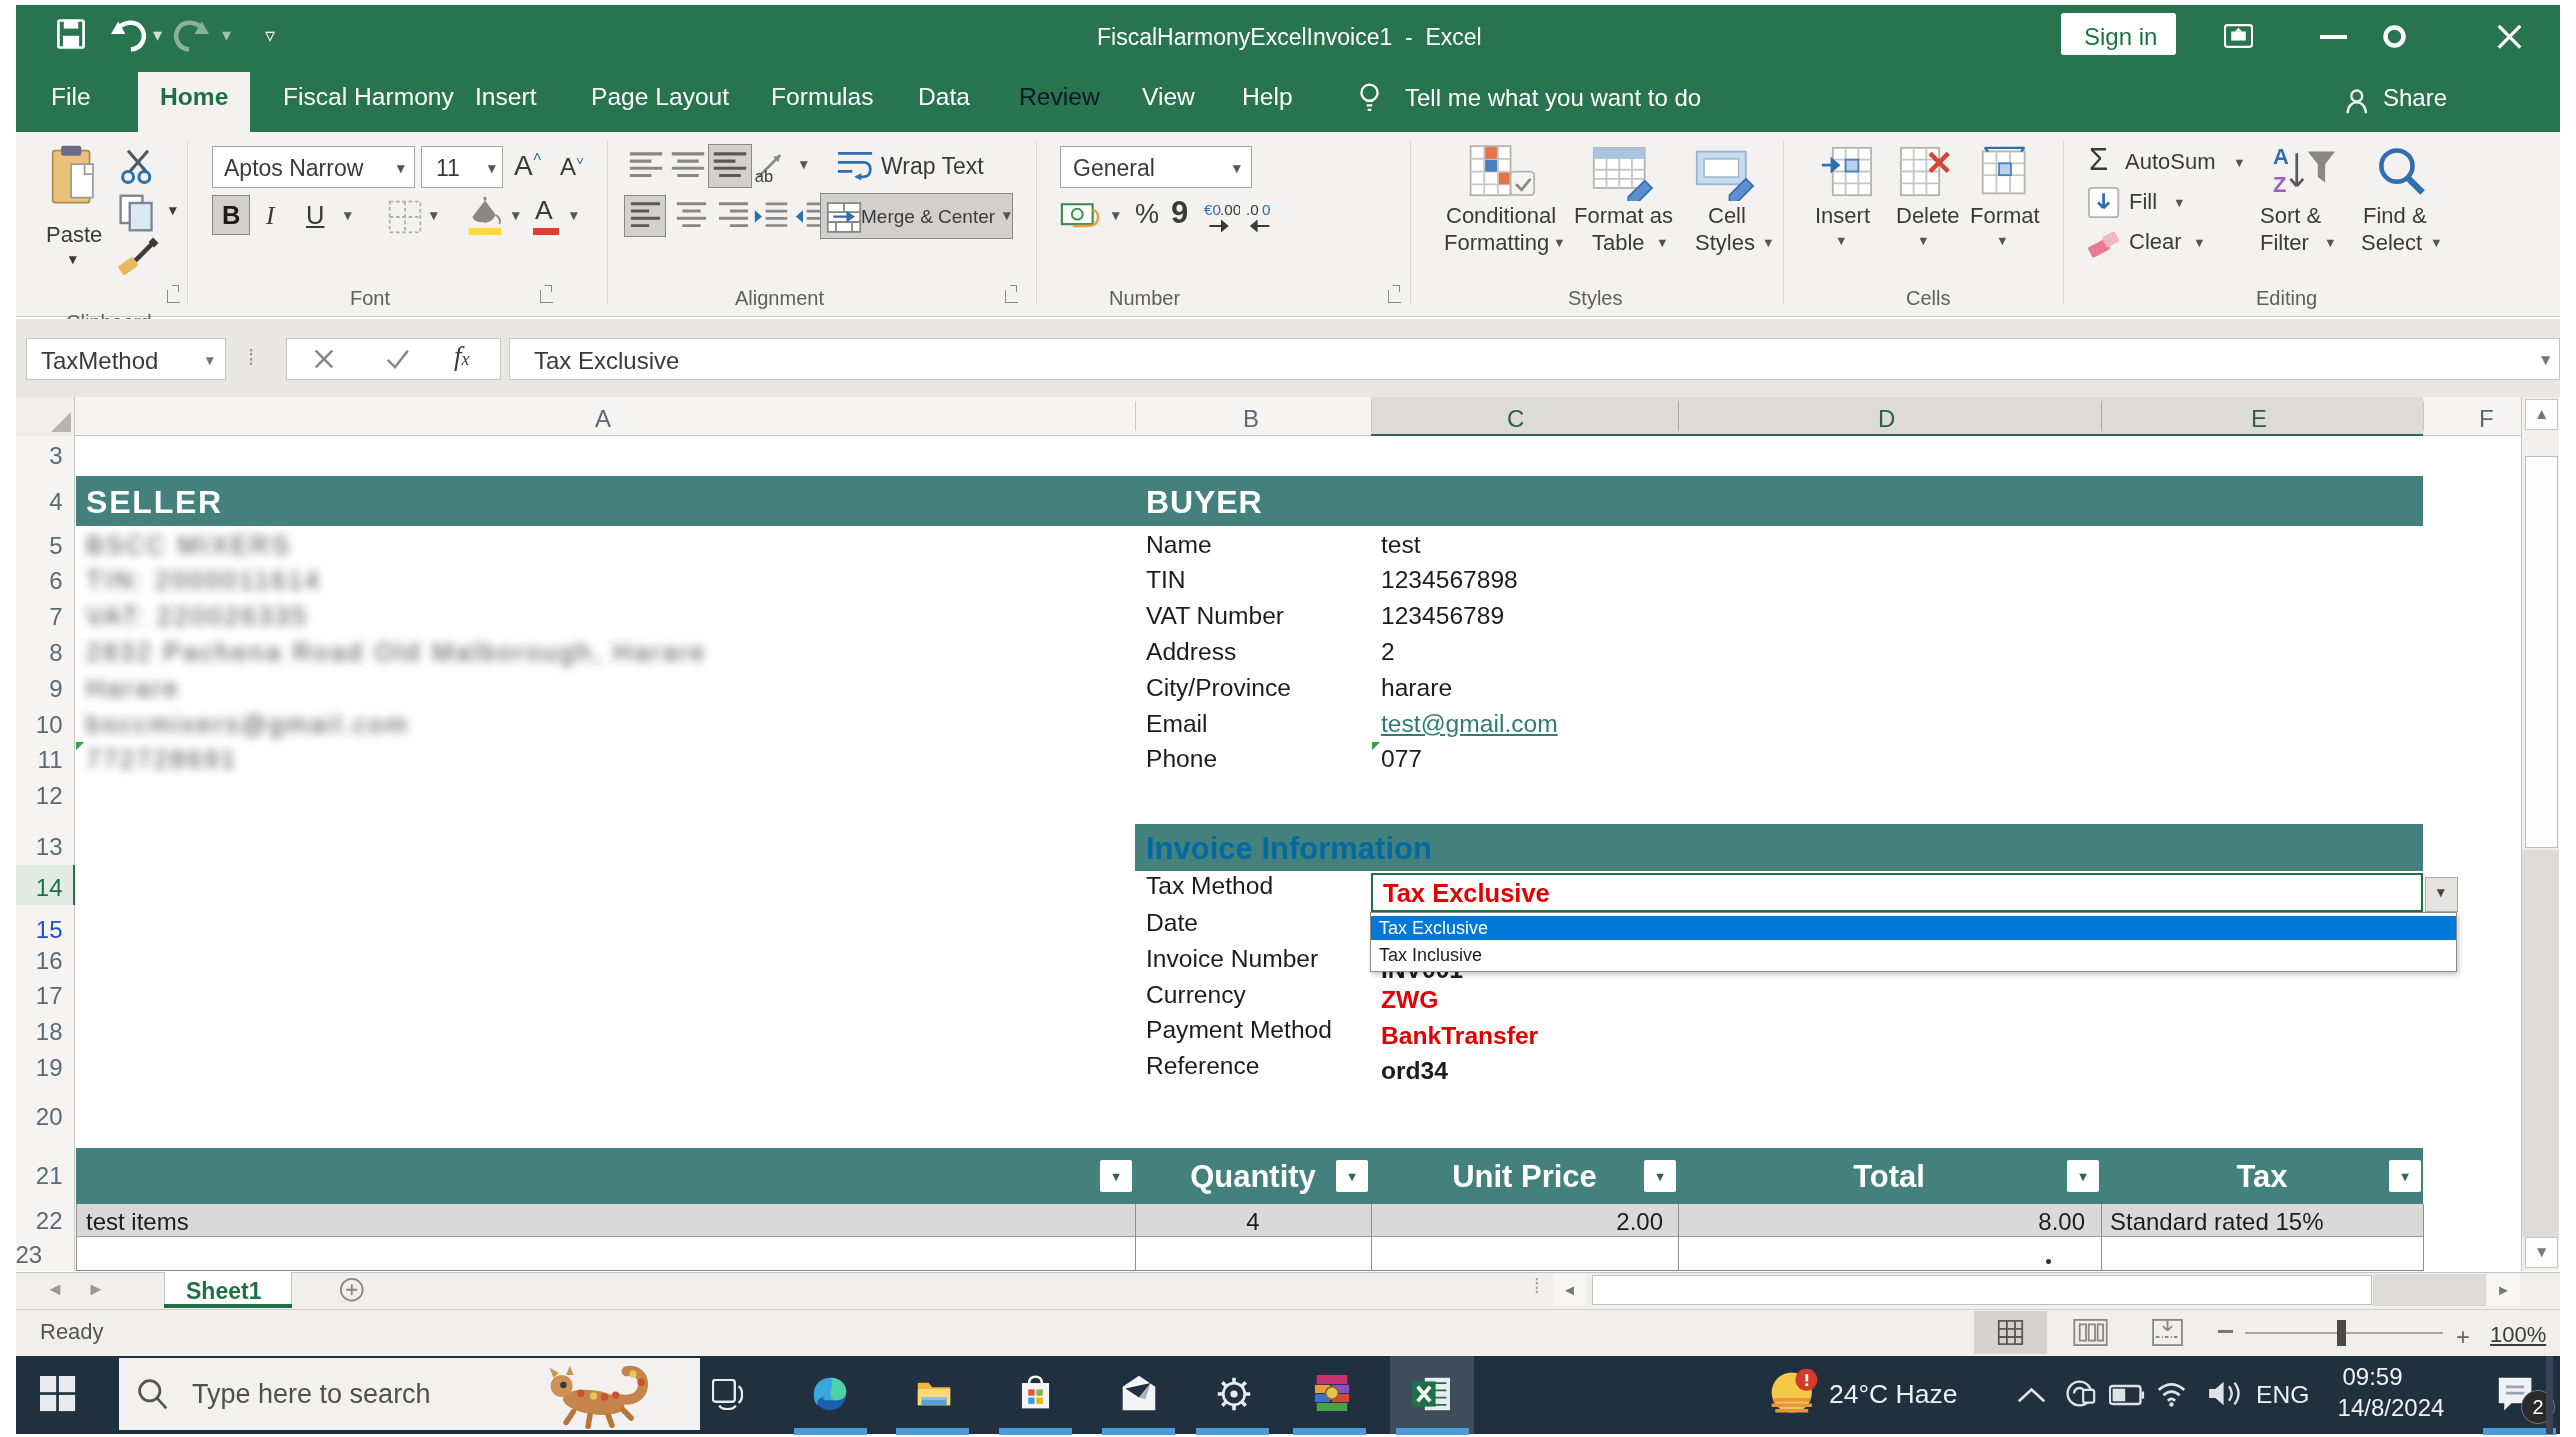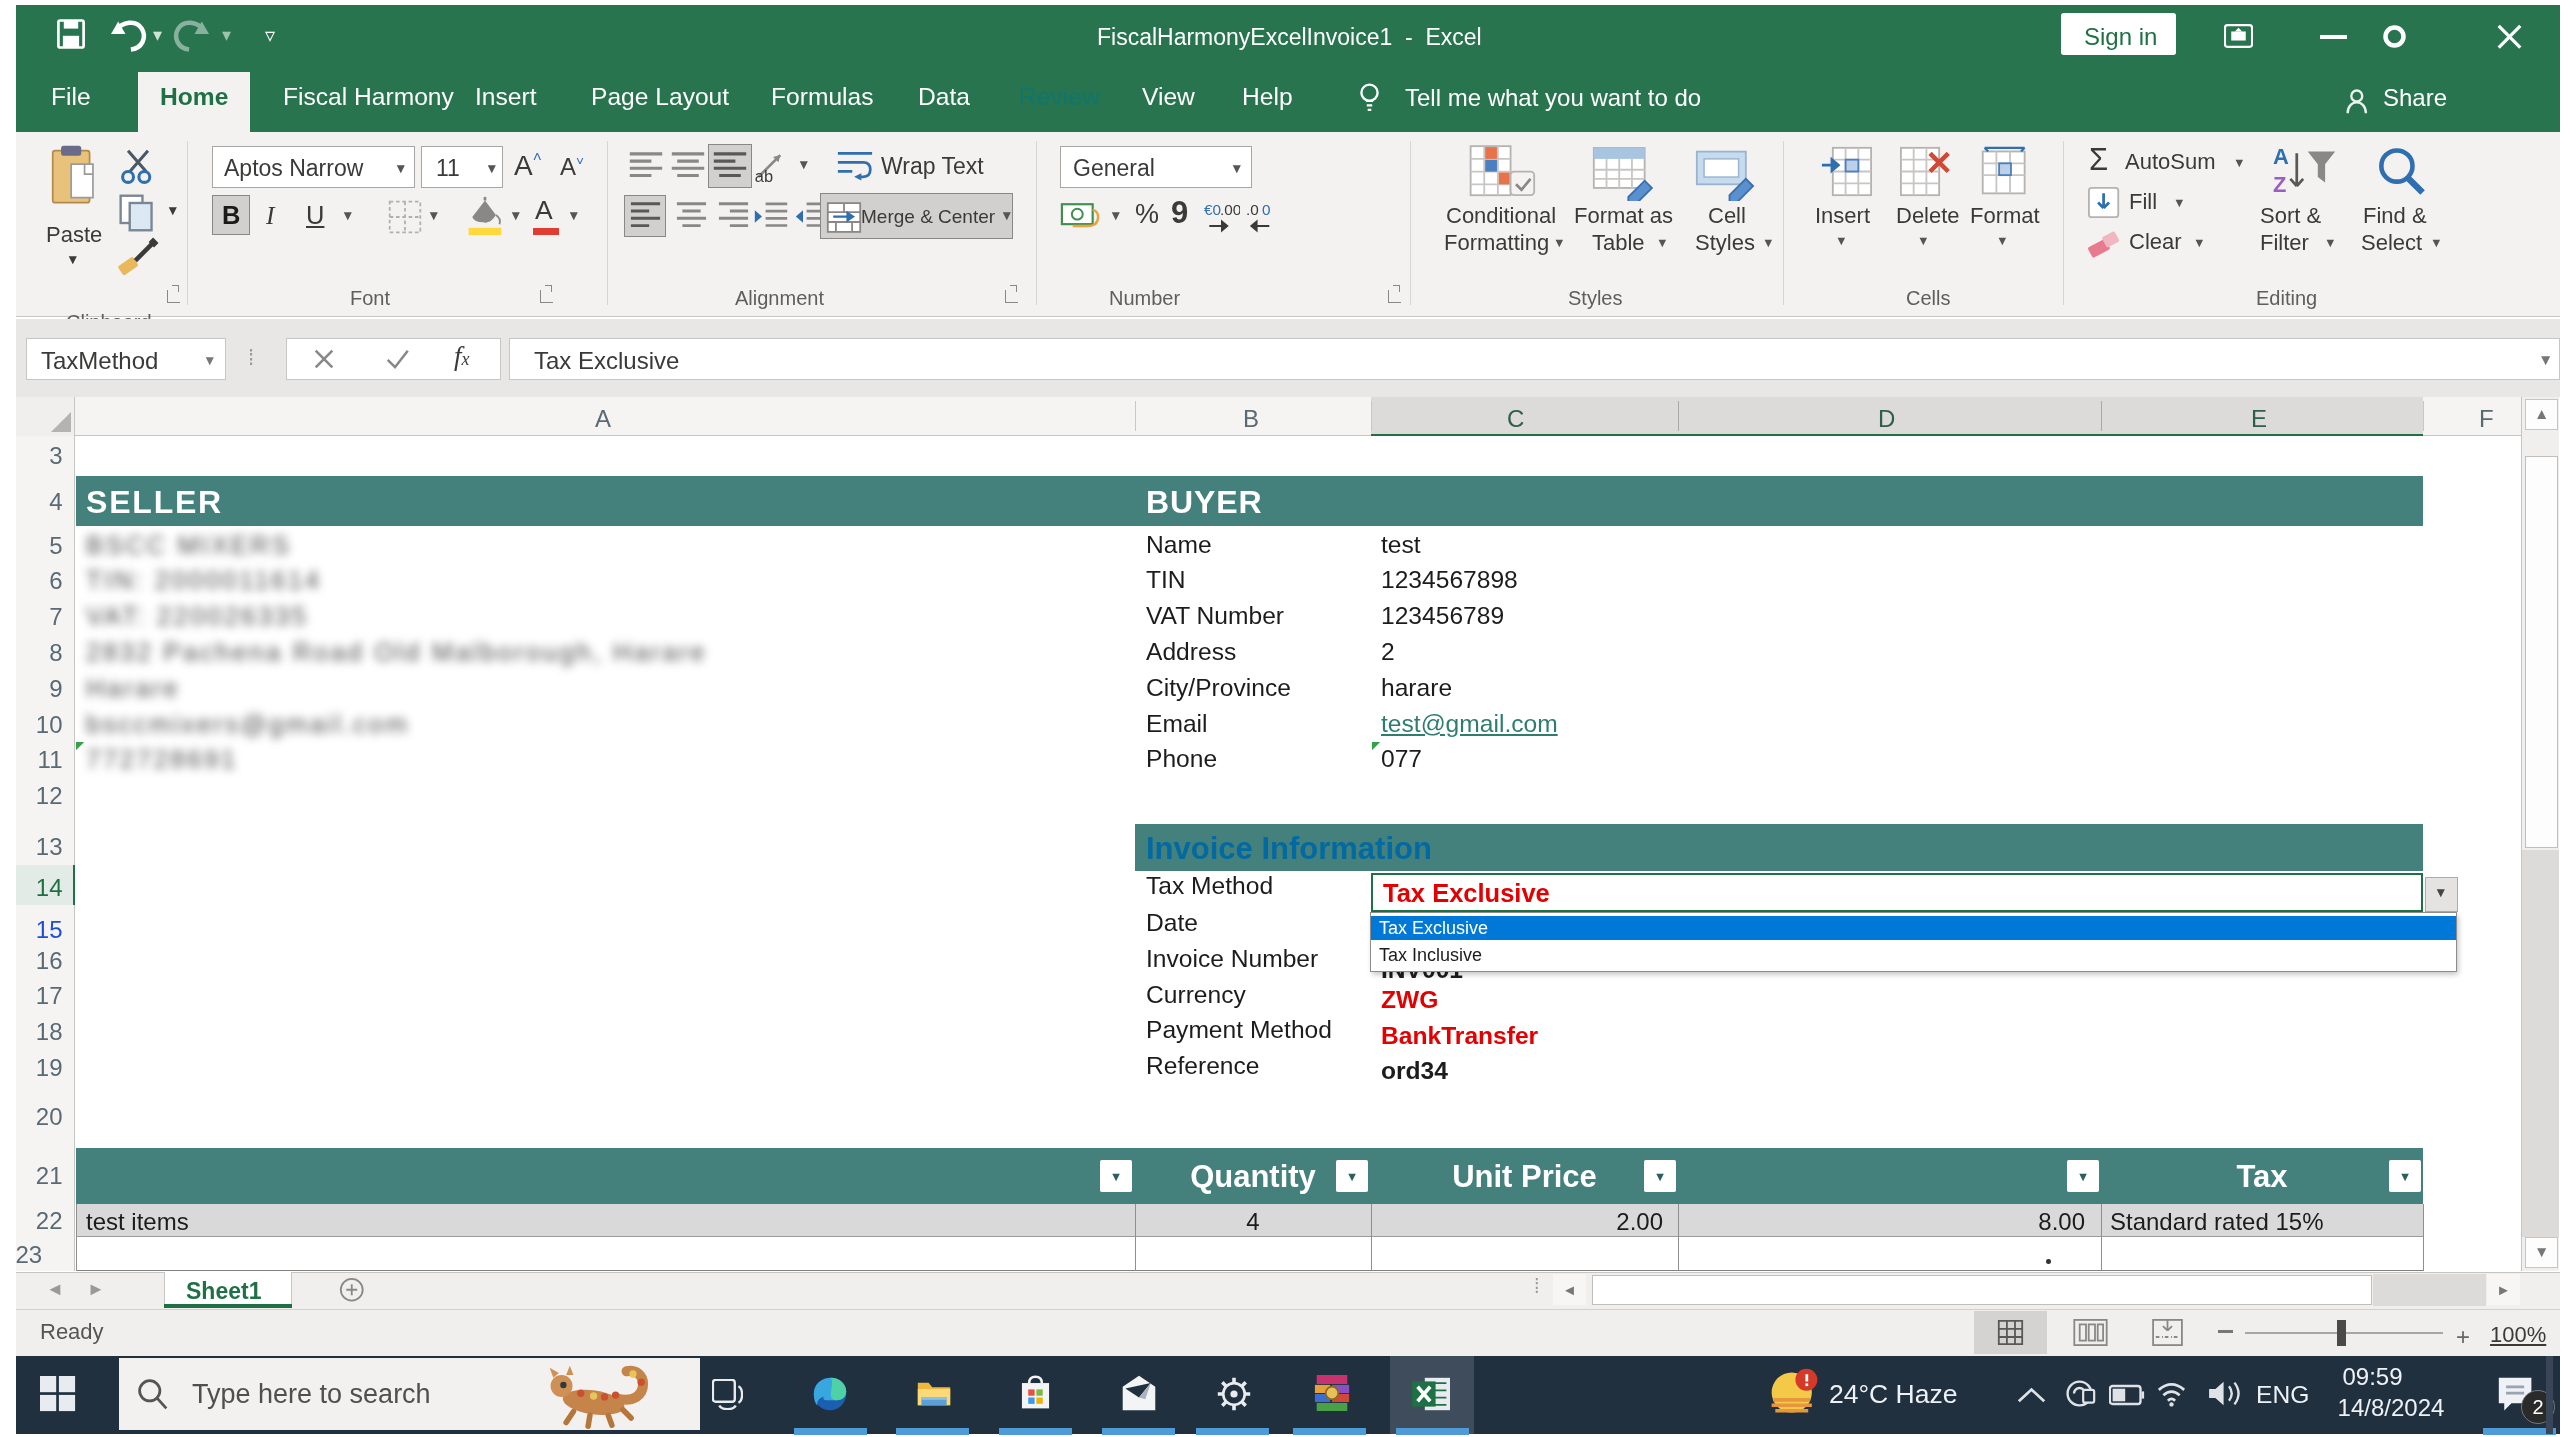--- a/index.html
+++ b/index.html
@@ -53,21 +53,21 @@
 
 <div class="abs green" style="left:15.5px; top:68px; width:2544px; height:64px;"></div>
 <div class="abs" style="left:138px; top:72px; width:112px; height:60px; background:#f3f2f1;"></div>
 <div class="tx" style="left:51px; top:83px; color:#ffffff; font-size:24.6px;">File</div>
 <div class="tx" style="left:160px; top:83px; color:#1f7145; font-size:24.6px; font-weight:bold;">Home</div>
 <div class="tx" style="left:283px; top:83px; color:#ffffff; font-size:24.6px;">Fiscal Harmony</div>
 <div class="tx" style="left:475px; top:83px; color:#ffffff; font-size:24.6px;">Insert</div>
 <div class="tx" style="left:591px; top:83px; color:#ffffff; font-size:24.6px;">Page Layout</div>
 <div class="tx" style="left:771px; top:83px; color:#ffffff; font-size:24.6px;">Formulas</div>
 <div class="tx" style="left:918px; top:83px; color:#ffffff; font-size:24.6px;">Data</div>
-<div class="tx" style="left:1019px; top:83px; color:#0f766e; font-size:24.6px;">Review</div>
+<div class="tx" style="left:1019px; top:83px; color:#0f172a; font-size:24.6px;">Review</div>
 <div class="tx" style="left:1142px; top:83px; color:#ffffff; font-size:24.6px;">View</div>
 <div class="tx" style="left:1242px; top:83px; color:#ffffff; font-size:24.6px;">Help</div>
 <svg class="abs" style="left:1356px; top:80px;" width="27" height="38" viewBox="0 0 30 42">
   <circle cx="15" cy="14" r="9" fill="none" stroke="#fff" stroke-width="2.6"></circle>
   <path d="M11 23 h8 M12 28 h6 M13 33 h4" stroke="#fff" stroke-width="2.6"></path>
 </svg>
 <div class="tx" style="left:1405px; top:84px; color:#ffffff; font-size:24px;">Tell me what you want to do</div>
 <svg class="abs" style="left:2344px; top:86px;" width="31" height="31" viewBox="0 0 34 34">
   <circle cx="14" cy="11" r="6" fill="none" stroke="#e8f1ea" stroke-width="2.6"></circle>
   <path d="M4 30 c0-8 5-12 10-12 s10 4 10 12" fill="none" stroke="#e8f1ea" stroke-width="2.6"></path>
@@ -441,20 +441,21 @@
 <div class="tx" style="left:2434px; top:885px; color:#444; font-size:13.7px;">▼</div>
 
 <div class="abs" style="left:1370px; top:912px; width:1087px; height:60px; background:#ffffff; border:0.9px solid #8c8c8c; box-shadow:1.8px 2.7px 5.5px rgba(0,0,0,.25);"></div>
 <div class="abs" style="left:1371px; top:916px; width:1085px; height:24px; background:#0078d7;"></div>
 <div class="tx" style="left:1379px; top:918px; color:#ffffff; font-size:18px;">Tax Exclusive</div>
 <div class="tx" style="left:1379px; top:945px; color:#1c1c1c; font-size:18px;">Tax Inclusive</div>
 
 <div class="abs teal" style="left:76px; top:1148px; width:2347px; height:56px;"></div>
 <div class="tx" style="left:1135px; top:1159px; width:236px; text-align:center; color:#ffffff; font-size:31px; font-weight:bold;">Quantity</div>
 <div class="tx" style="left:1371px; top:1159px; width:307px; text-align:center; color:#ffffff; font-size:31px; font-weight:bold;">Unit Price</div>
+<div class="tx" style="left:1678px; top:1159px; width:422px; text-align:center; color:#ffffff; font-size:31px; font-weight:bold;">Total</div>
 <div class="tx" style="left:2101px; top:1159px; width:322px; text-align:center; color:#ffffff; font-size:31px; font-weight:bold;">Tax</div>
 
 <div class="abs ctr" style="left:1100px; top:1160px; width:32px; height:32px; background:#ffffff; border-radius:1.8px;">
       <span style="color:#2e5f5a; font-size:12.8px;">▼</span>
     </div>
 <div class="abs ctr" style="left:1336px; top:1160px; width:32px; height:32px; background:#ffffff; border-radius:1.8px;">
       <span style="color:#2e5f5a; font-size:12.8px;">▼</span>
     </div>
 <div class="abs ctr" style="left:1644px; top:1160px; width:32px; height:32px; background:#ffffff; border-radius:1.8px;">
       <span style="color:#2e5f5a; font-size:12.8px;">▼</span>

